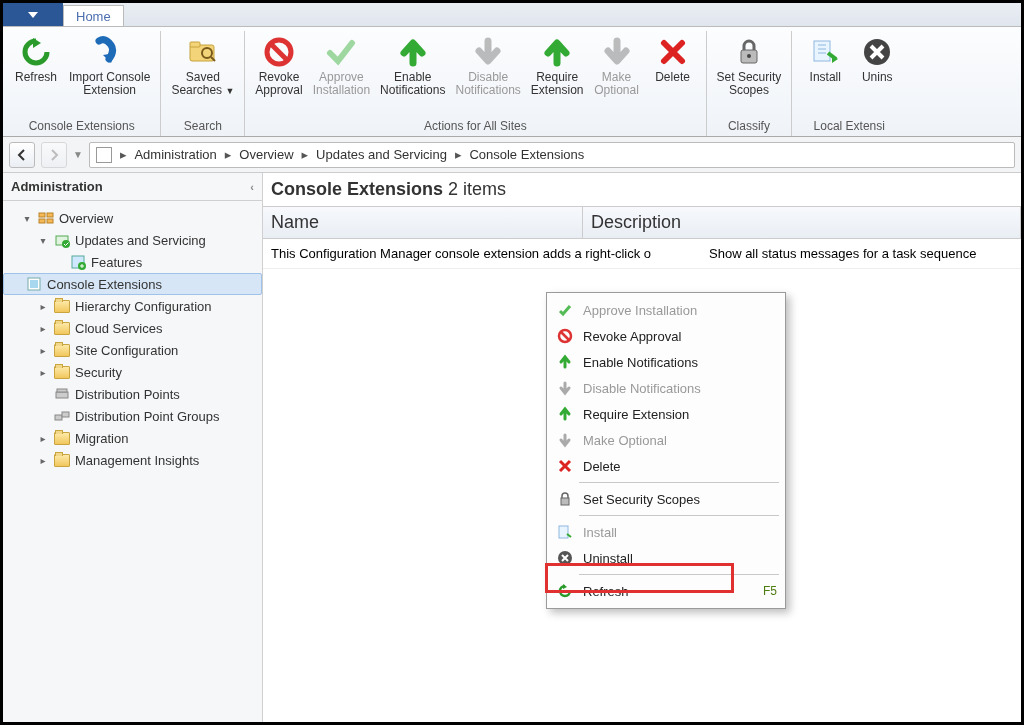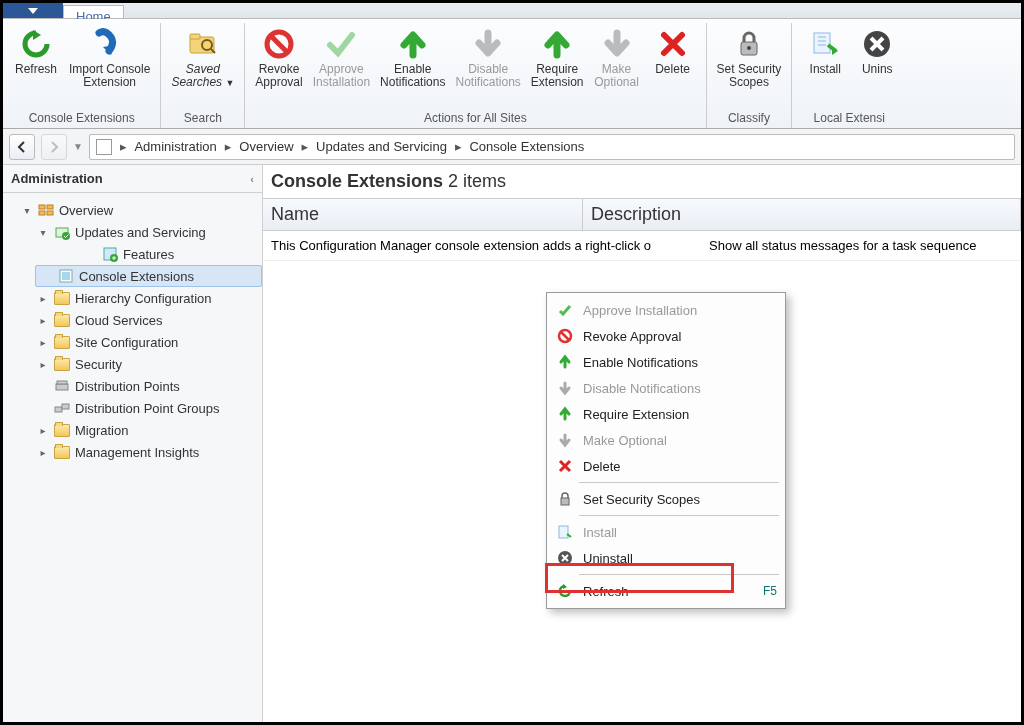--- a/index.html
+++ b/index.html
@@ -1,20 +1,20 @@
 <!DOCTYPE html>
 <html><head>
 <meta charset="utf-8">
 <style>
 * { box-sizing: border-box; margin: 0; padding: 0; }
 body { font-family: "Segoe UI", Tahoma, sans-serif; font-size: 13px; background: #fff; overflow: hidden; width: 1024px; height: 725px; }
 .window { border: 3px solid #000; width: 1024px; height: 725px; display: flex; flex-direction: column; background: #f5f6f7; }
 
 
-.titlebar { height: 16px; background: linear-gradient(#e9eef4,#e0e6ed); display: flex; align-items: stretch; border-bottom: 1px solid #bbb; }
+.titlebar { height: 24px; background: linear-gradient(#e9eef4,#e0e6ed); display: flex; align-items: stretch; border-bottom: 1px solid #bbb; }
 .qat { width: 60px; background: linear-gradient(#2b5797,#2b5797); display:flex; align-items:center; justify-content:center; gap:4px;}
 .qat .down { width:0;height:0;border-left:5px solid transparent;border-right:5px solid transparent;border-top:6px solid #fff;}
 .tab { background: #fff; border: 1px solid #bbb; border-bottom: none; padding: 3px 12px; margin-top: 2px; color: #4b6eaf; font-size: 13px;}
 .titlebar-rest { flex: 1; }
 
 
 .ribbon { background: linear-gradient(#fcfdfe,#eff3f8); border-bottom: 1px solid #aaa; display: flex; padding: 4px 0 0 0; height: 110px; }
 .group { display: flex; flex-direction: column; align-items: center; border-right: 1px solid #ccc; padding: 0 6px; }
 .group-buttons { display: flex; gap: 2px; flex: 1; align-items: flex-start; }
 .group-label { font-size: 12px; color: #555; padding: 2px 0 3px 0; }
@@ -37,40 +37,40 @@
 .main { flex:1; display:flex; background:#fff; overflow:hidden;}
 .sidebar { width: 260px; background: #f6f7f9; border-right: 1px solid #d0d0d0; display:flex; flex-direction:column; }
 .sidebar-header { padding: 6px 8px; font-weight: bold; color: #333; border-bottom: 1px solid #d0d0d0; display:flex; justify-content:space-between; align-items:center;}
 .tree { padding: 6px 0; }
 .tree-item { display:flex; align-items:center; padding: 3px 6px; gap: 4px; cursor:pointer; color:#333;}
 .tree-item.selected { background: #d6e6f7; border: 1px solid #9fc2e8; border-radius:2px; padding:2px 5px;}
 .tree-item .exp { width:12px; display:inline-block; text-align:center; color:#666; font-size:10px;}
 .tree-item .ticon { width:18px;height:16px; display:flex;align-items:center;justify-content:center;}
 .indent1 { padding-left: 18px; }
 .indent2 { padding-left: 34px; }
-.indent3 { padding-left: 50px; margin-left: 32px; }
+.indent3 { padding-left: 50px; }
 
 
 .content { flex:1; display:flex; flex-direction:column; background:#fff;}
 .content-header { padding: 6px 8px; font-size: 18px; color:#333; }
 .content-header b { font-weight: 600; }
 .list-header { display:flex; background: linear-gradient(#f7f9fc,#e9eef4); border-top:1px solid #ccc; border-bottom:1px solid #ccc; }
 .list-header .col { padding: 5px 8px; color:#333; font-size:18px; border-right:1px solid #ccc; }
 .col-name { width: 320px; }
 .col-desc { flex:1; }
 .list-row { display:flex; padding: 4px 0; border-bottom: 1px solid #eee; font-size:13px;}
 .list-row .cell { padding: 3px 8px; }
 
 
 .context-menu { position: absolute; left: 546px; top: 292px; width: 240px; background: #fdfdfd; border: 1px solid #9a9a9a; box-shadow: 4px 4px 8px rgba(0,0,0,0.25); padding: 4px 2px; }
 .menu-item { display:flex; align-items:center; padding: 4px 6px; gap: 8px; font-size: 13px; color:#222; cursor:pointer;}
 .menu-item.disabled { color: #999; }
 .menu-item .micon { width:20px; height:18px; display:flex;align-items:center;justify-content:center;}
 .menu-item .mtext { flex:1; }
-.menu-item .mshort { color:#0f766e; font-size:12px;}
+.menu-item .mshort { color:#4d7c0f; font-size:12px;}
 .menu-sep { height: 0; border-top: 1px solid #c8c8c8; margin: 3px 4px 3px 30px; }
 .menu-highlight { position:absolute; border: 3px solid #e03030; pointer-events:none;}
 
 
 .folder-icon { width:16px;height:13px; background:linear-gradient(#fde9a8,#f1c75d); border:1px solid #caa43e; border-radius:1px; position:relative;}
 .folder-icon:before { content:''; position:absolute; top:-3px; left:0; width:6px; height:3px; background:#f1d78a; border:1px solid #caa43e; border-bottom:none;}
 </style>
 </head>
 <body>
 
@@ -114,21 +114,21 @@
       <div class="group-buttons">
         <div class="rbtn">
           <div class="icn">
               <svg width="34" height="34" viewBox="0 0 34 34">
                 <rect x="4" y="10" width="24" height="16" rx="2" fill="#f3d478" stroke="#c7a23e"></rect>
                 <rect x="4" y="7" width="10" height="5" rx="1" fill="#f3d478" stroke="#c7a23e"></rect>
                 <circle cx="21" cy="18" r="5" fill="none" stroke="#7a5a1a" stroke-width="2"></circle>
                 <line x1="25" y1="22" x2="29" y2="26" stroke="#7a5a1a" stroke-width="2"></line>
               </svg>
             </div>
-          <div class="lbl"><span style="white-space:pre-line;font-style:italic;">Saved
+          <div class="lbl"><span style="white-space:pre-line;">Saved
 Searches</span> <span style="font-size:9px;">▼</span></div>
         </div>
       </div>
       <div class="group-label">Search</div>
     </div>
 
     <div class="group">
       <div class="group-buttons">
         <div class="rbtn">
           <div class="icn">

